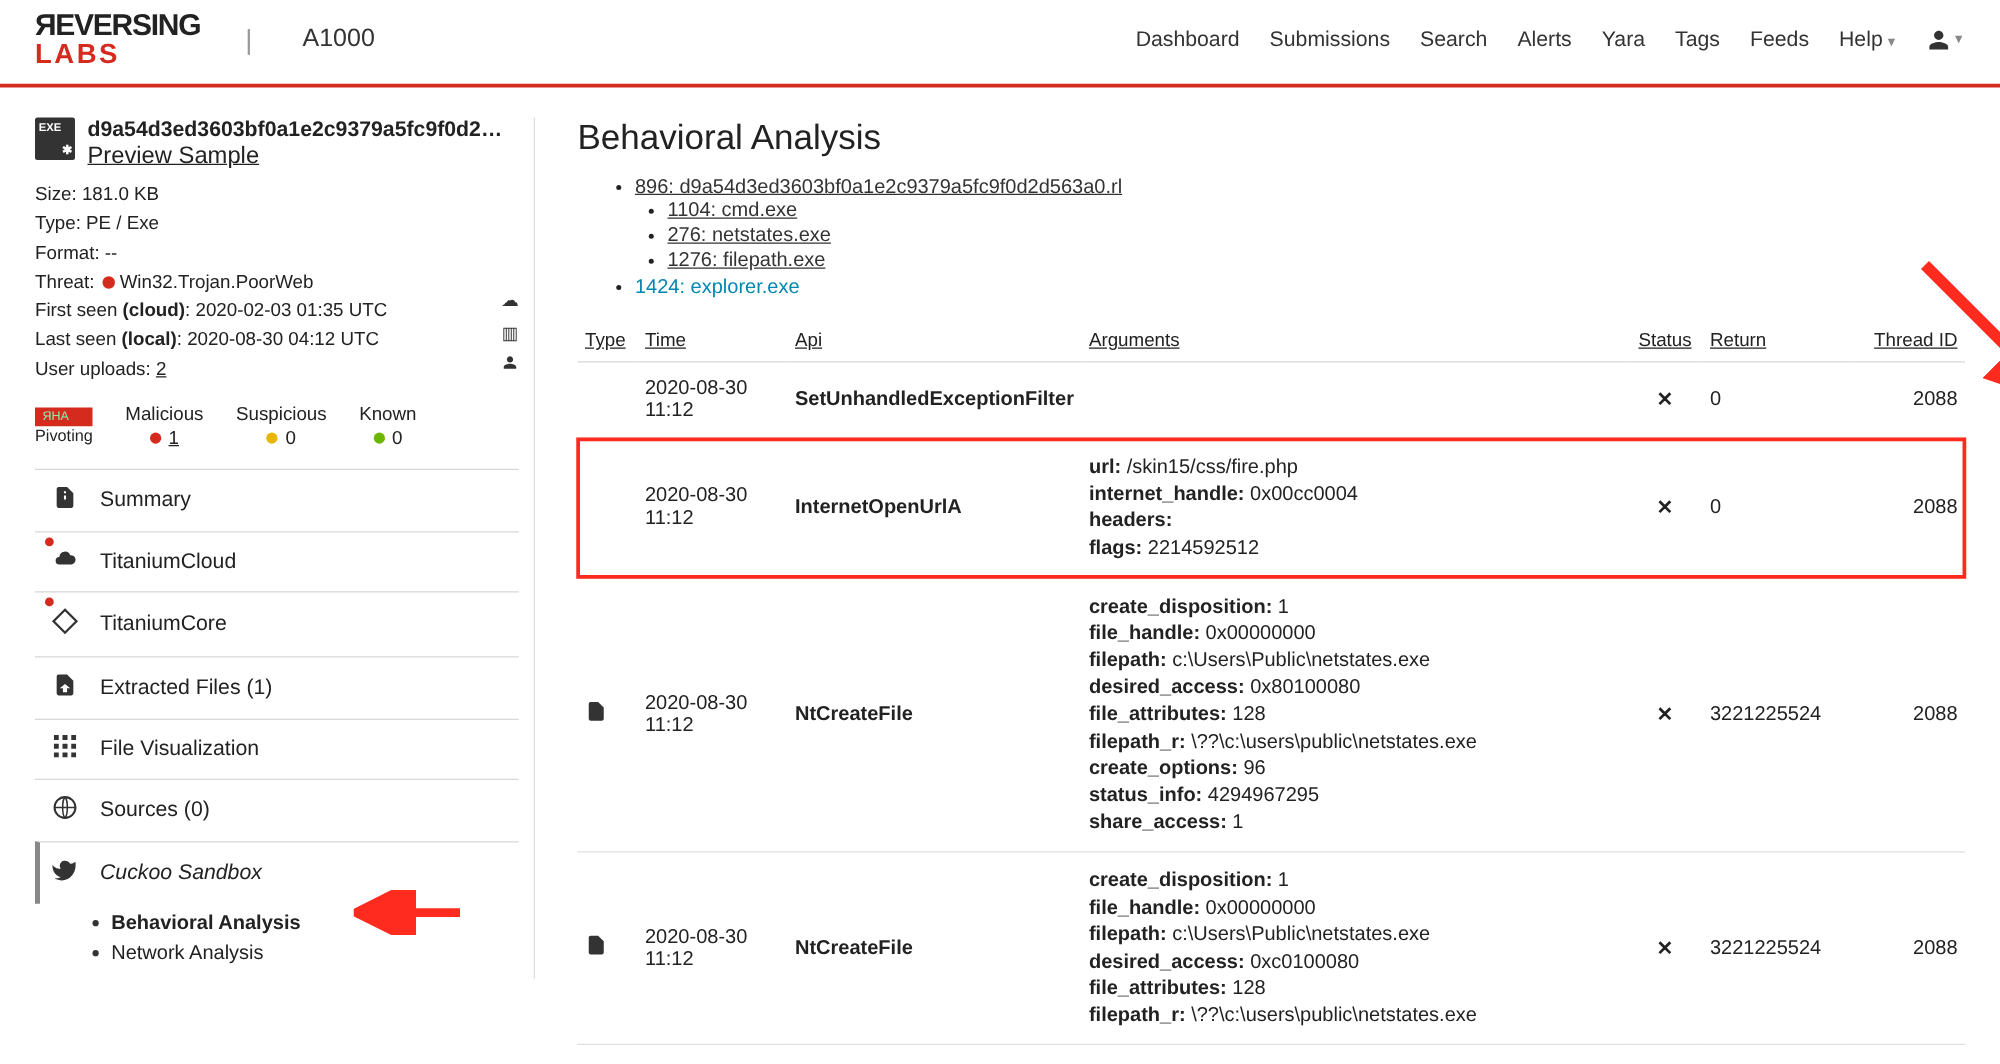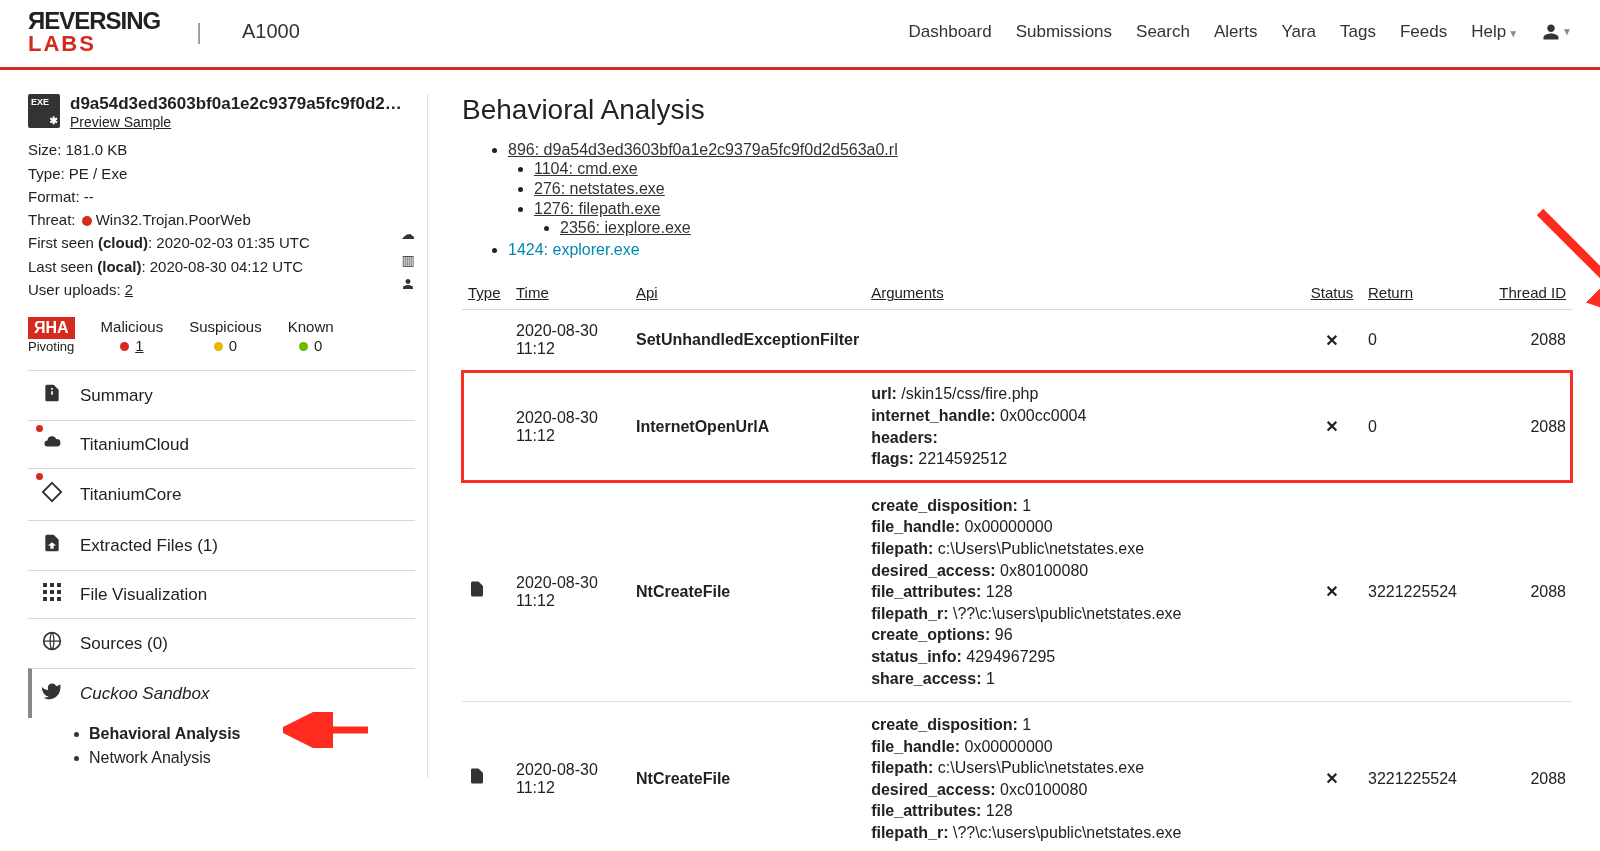--- a/index.html
+++ b/index.html
@@ -17,31 +17,31 @@
 .user-icon-wrap { display: flex; align-items: center; cursor: pointer; }
 
 .body-wrap { display: flex; padding: 24px 28px; gap: 34px; align-items: flex-start; }
 .sidebar { width: 400px; flex-shrink: 0; position: relative; border-right: 1px solid #ddd; padding-right: 12px; }
 .main { flex: 1; min-width: 0; }
 
 .file-head { display: flex; gap: 10px; align-items: flex-start; }
 .exe-icon { width: 32px; height: 34px; background: #333; color: #fff; font-size: 9px; font-weight: bold; display: flex; flex-direction: column; justify-content: flex-start; padding: 3px 3px; border-radius: 2px; position: relative; }
 .exe-icon .gear { position: absolute; bottom: 2px; right: 2px; font-size: 10px; }
 .hash { font-weight: 700; font-size: 17px; white-space: nowrap; overflow: hidden; text-overflow: ellipsis; max-width: 340px; }
-.preview-link { text-decoration: underline; font-size: 14px; cursor: pointer; }
+.preview-link { text-decoration: underline; font-size: 19px; cursor: pointer; }
 
 .meta { margin-top: 8px; line-height: 1.55; font-size: 15px; position: relative; }
 .meta .row { white-space: nowrap; }
 .threat-dot { width: 10px; height: 10px; background: #d52b1e; border-radius: 50%; display: inline-block; margin: 0 4px 0 2px; vertical-align: middle; }
 .ul { text-decoration: underline; }
 .mini-icons { position: absolute; right: 0; bottom: 4px; display: flex; flex-direction: column; gap: 4px; align-items: center; }
 .mini-icons span { font-size: 14px; color: #333; }
 
 .classify { display: flex; align-items: center; gap: 26px; margin-top: 16px; padding-bottom: 10px; }
-.rha-badge { background: #d52b1e; color: #ffffff; font-weight: 700; font-size: 16px; padding: 2px 6px; letter-spacing: 0; }
+.rha-badge { background: #d52b1e; color: #86efac; font-weight: 400; font-size: 10px; padding: 2px 6px; letter-spacing: 0; }
 .pivot { font-size: 13px; }
 .class-col { text-align: center; font-size: 15px; }
 .class-col .lbl {  }
 .class-col .val { margin-top: 2px; }
 .dot { width: 9px; height: 9px; border-radius: 50%; display: inline-block; margin-right: 6px; vertical-align: middle; }
 .dot-red { background: #d52b1e; }
 .dot-yel { background: #e8b600; }
 .dot-grn { background: #6eb700; }
 
 .tabs { margin-top: 6px; }
@@ -229,23 +229,20 @@
   <div class="main">
     <h1>Behavioral Analysis</h1>
 
     <div class="proc-tree">
       <ul>
         <li class="root"><a>896: d9a54d3ed3603bf0a1e2c9379a5fc9f0d2d563a0.rl</a>
           <ul>
             <li><a>1104: cmd.exe</a></li>
             <li><a>276: netstates.exe</a></li>
             <li><a>1276: filepath.exe</a>
-              <ul>
-                  <li><a>2356: iexplore.exe</a></li>
-                </ul>
             </li>
           </ul>
         </li>
         <li><a>1424: explorer.exe</a></li>
       </ul>
     </div>
 
     <table class="api-table">
       <thead>
           <tr>

